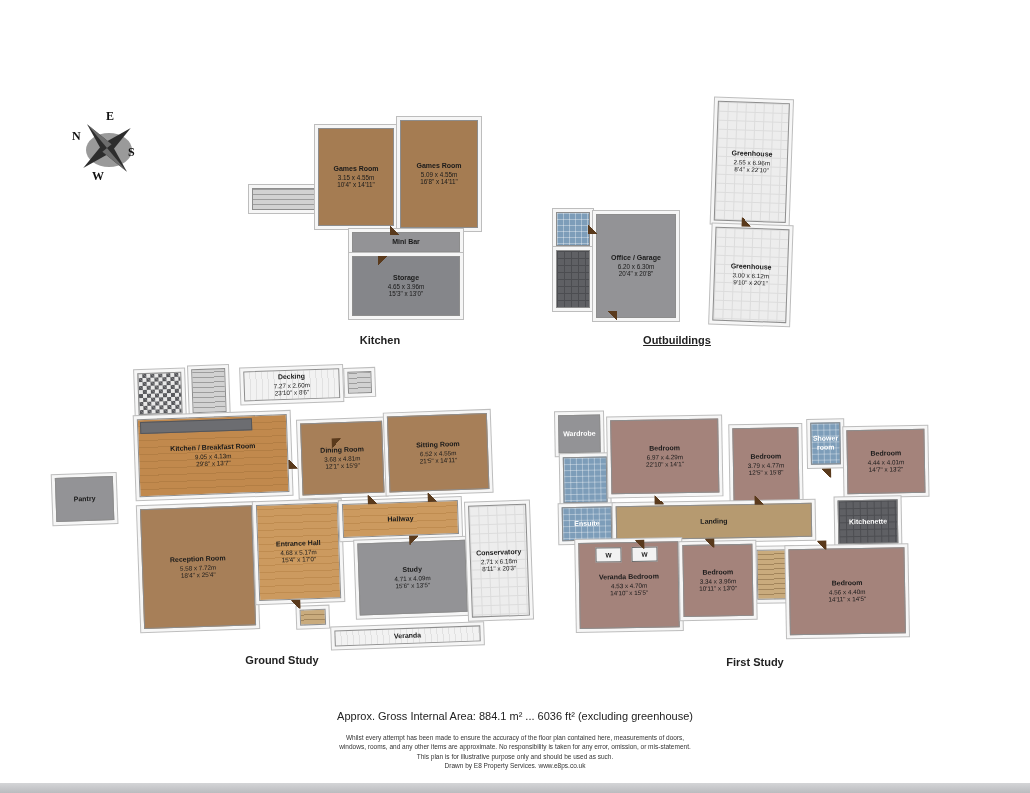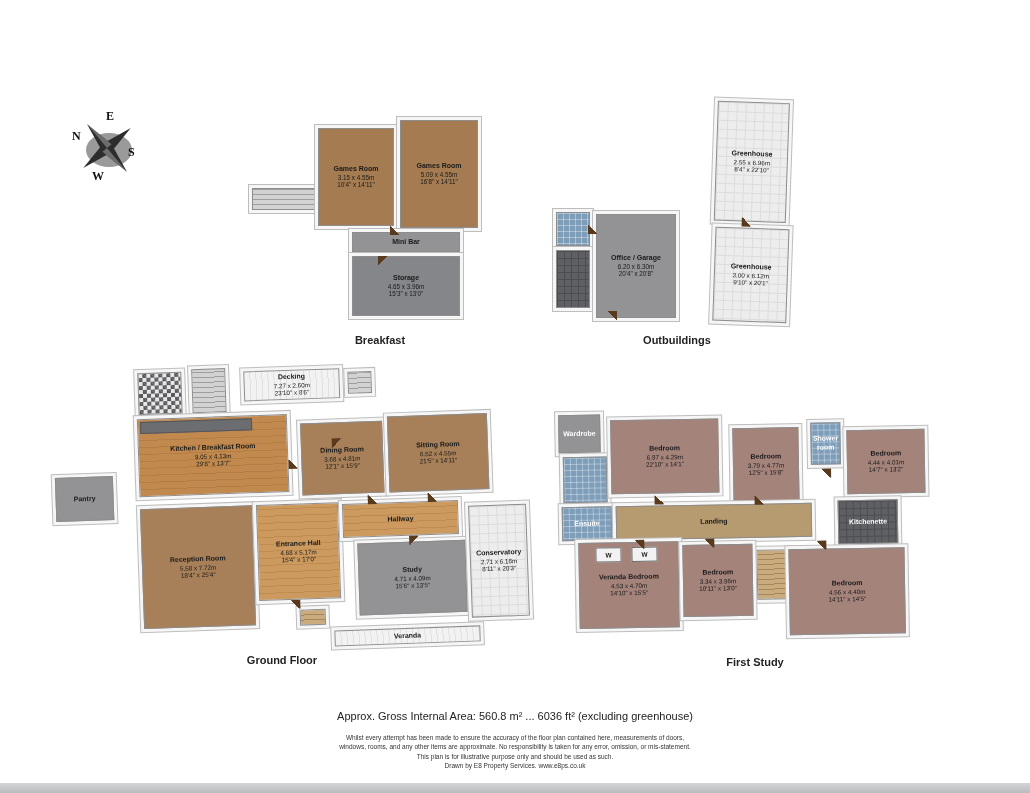--- a/index.html
+++ b/index.html
@@ -79,34 +79,34 @@
     <div class="nm">Mini Bar</div>
   </div>
   <div class="room f-gray2" style="left:112px;top:156px;width:108px;height:60px;">
     <div class="nm">Storage</div>
     <div class="dm">4.65 x 3.96m</div>
     <div class="dm">15'3" x 13'0"</div>
   </div>
   <div class="door" style="left:150px;top:126px;"></div>
   <div class="door" style="left:138px;top:156px;transform:rotate(90deg);"></div>
 </div>
-<div class="title" style="left:330px;top:334px;width:100px;">Breakfast</div>
+<div class="title" style="left:330px;top:334px;width:100px;">Kitchen</div>
 
 <div class="sect" style="left:548px;top:205px;width:140px;height:125px;">
   <div class="room f-blue" style="left:8px;top:7px;width:34px;height:34px;"></div>
   <div class="room f-dark" style="left:8px;top:45px;width:34px;height:58px;"></div>
   <div class="room f-gray" style="left:48px;top:9px;width:80px;height:104px;">
     <div class="nm">Office / Garage</div>
     <div class="dm">6.20 x 6.30m</div>
     <div class="dm">20'4" x 20'8"</div>
   </div>
   <div class="door" style="left:40px;top:20px;"></div>
   <div class="door" style="left:60px;top:106px;transform:rotate(180deg);"></div>
 </div>
-<div class="title" style="left:622px;top:334px;width:110px;">Outbuildings</div>
+<div class="title" style="left:622px;top:334px;width:110px;text-decoration:underline;">Outbuildings</div>
 
 <div class="sect" style="left:710px;top:98px;width:90px;height:232px;transform:rotate(2deg);">
   <div class="room f-white" style="left:4px;top:4px;width:72px;height:120px;">
     <div class="nm">Greenhouse</div>
     <div class="dm">2.55 x 6.96m</div>
     <div class="dm">8'4" x 22'10"</div>
   </div>
   <div class="room f-white" style="left:6px;top:130px;width:74px;height:94px;">
     <div class="nm">Greenhouse</div>
     <div class="dm">3.00 x 6.12m</div>
@@ -170,21 +170,21 @@
   <div class="room f-deck" style="left:292px;top:272px;width:146px;height:16px;">
     <div class="nm">Veranda</div>
   </div>
   <div class="door" style="left:252px;top:100px;"></div>
   <div class="door" style="left:296px;top:80px;transform:rotate(90deg);"></div>
   <div class="door" style="left:330px;top:138px;"></div>
   <div class="door" style="left:390px;top:138px;"></div>
   <div class="door" style="left:250px;top:240px;transform:rotate(180deg);"></div>
   <div class="door" style="left:370px;top:180px;transform:rotate(90deg);"></div>
 </div>
-<div class="title" style="left:222px;top:654px;width:120px;">Ground Floor</div>
+<div class="title" style="left:222px;top:654px;width:120px;">Ground Study</div>
 
 <div class="sect" style="left:555px;top:400px;width:380px;height:250px;transform:rotate(-1deg);">
   <div class="room f-gray" style="left:5px;top:12px;width:42px;height:38px;">
     <div class="nm lt">Wardrobe</div>
   </div>
   <div class="room f-blue" style="left:9px;top:54px;width:44px;height:46px;"></div>
   <div class="room f-blue" style="left:7px;top:104px;width:50px;height:34px;">
     <div class="nm lt">Ensuite</div>
   </div>
   <div class="room f-mauve" style="left:57px;top:18px;width:108px;height:74px;">
@@ -231,20 +231,20 @@
   </div>
   <div class="door" style="left:100px;top:94px;"></div>
   <div class="door" style="left:200px;top:96px;"></div>
   <div class="door" style="left:268px;top:70px;transform:rotate(180deg);"></div>
   <div class="door" style="left:80px;top:138px;transform:rotate(180deg);"></div>
   <div class="door" style="left:150px;top:138px;transform:rotate(180deg);"></div>
   <div class="door" style="left:262px;top:142px;transform:rotate(180deg);"></div>
 </div>
 <div class="title" style="left:700px;top:656px;width:110px;">First Study</div>
 
-<div class="footer-area">Approx. Gross Internal Area: 560.8 m² ... 6036 ft²  (excluding greenhouse)</div>
+<div class="footer-area">Approx. Gross Internal Area: 884.1 m² ... 6036 ft²  (excluding greenhouse)</div>
 <div class="footer-small">
   <span>Whilst every attempt has been made to ensure the accuracy of the floor plan contained here, measurements of doors,</span><br>
   <span>windows, rooms, and any other items are approximate. No responsibility is taken for any error, omission, or mis-statement.</span><br>
   <span>This plan is for illustrative purpose only and should be used as such.</span><br>
   <span>Drawn by E8 Property Services. www.e8ps.co.uk</span>
 </div>
 <div class="bottombar"></div>
 
 </body></html>

